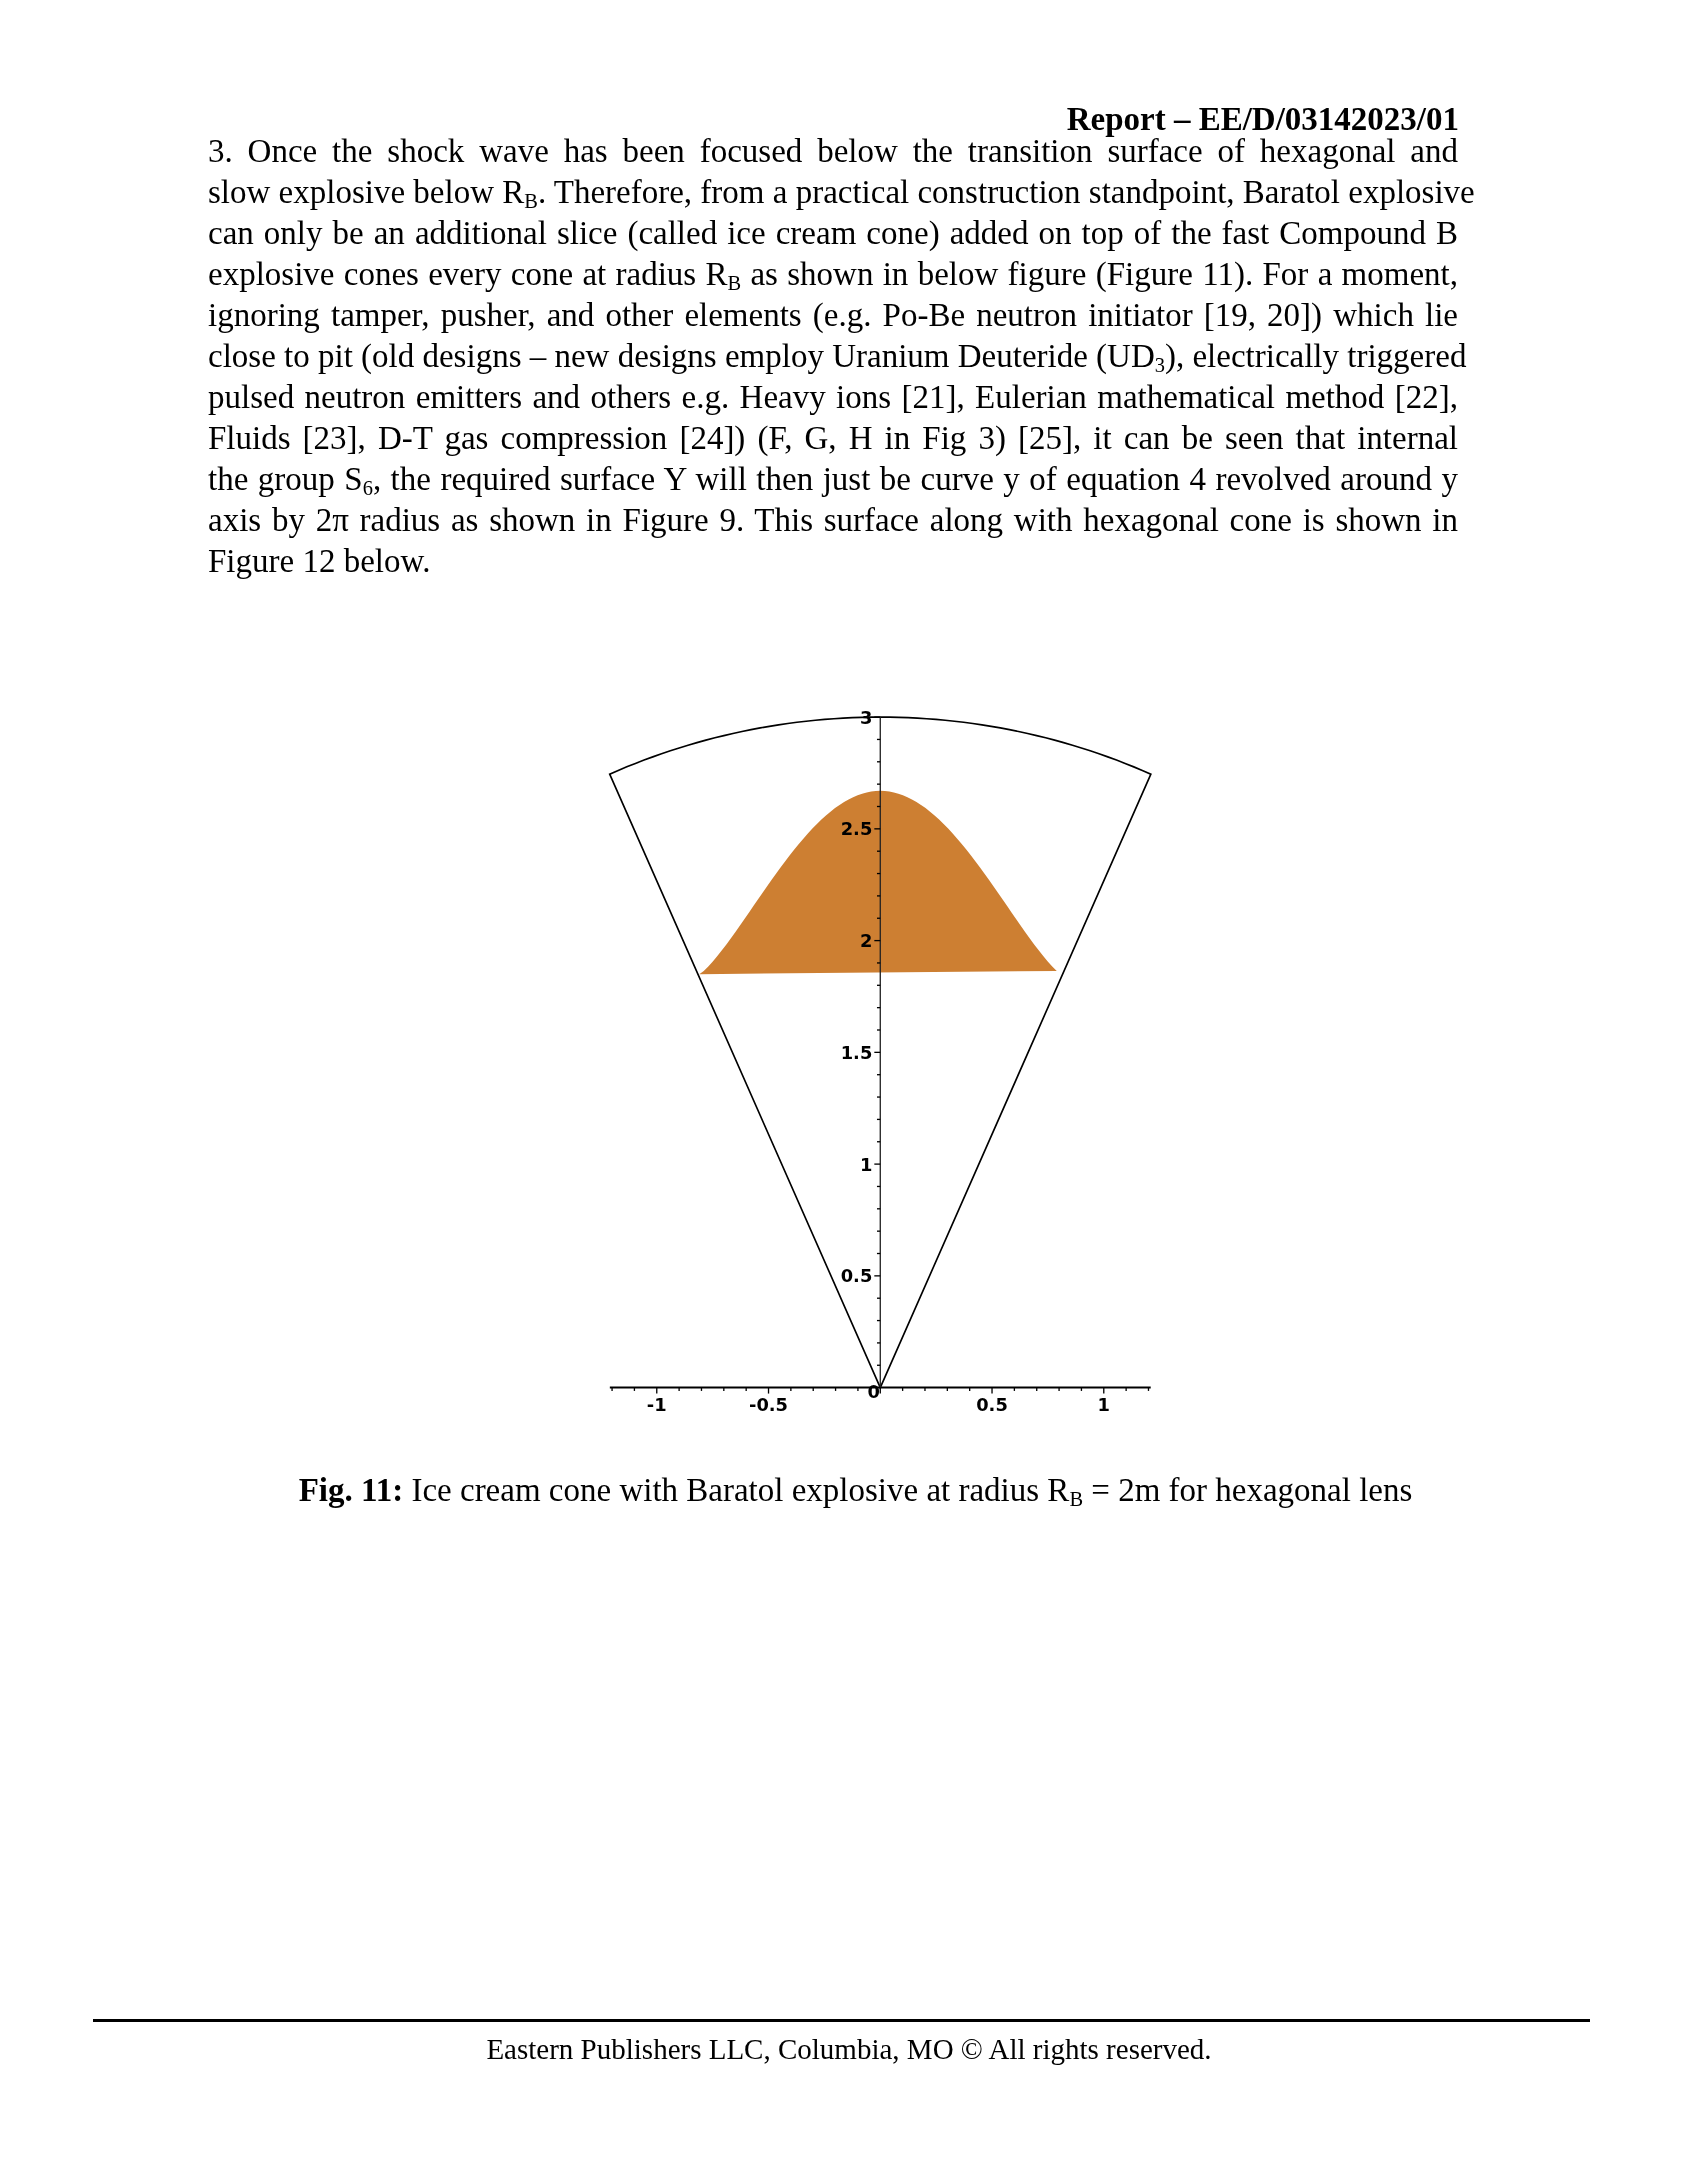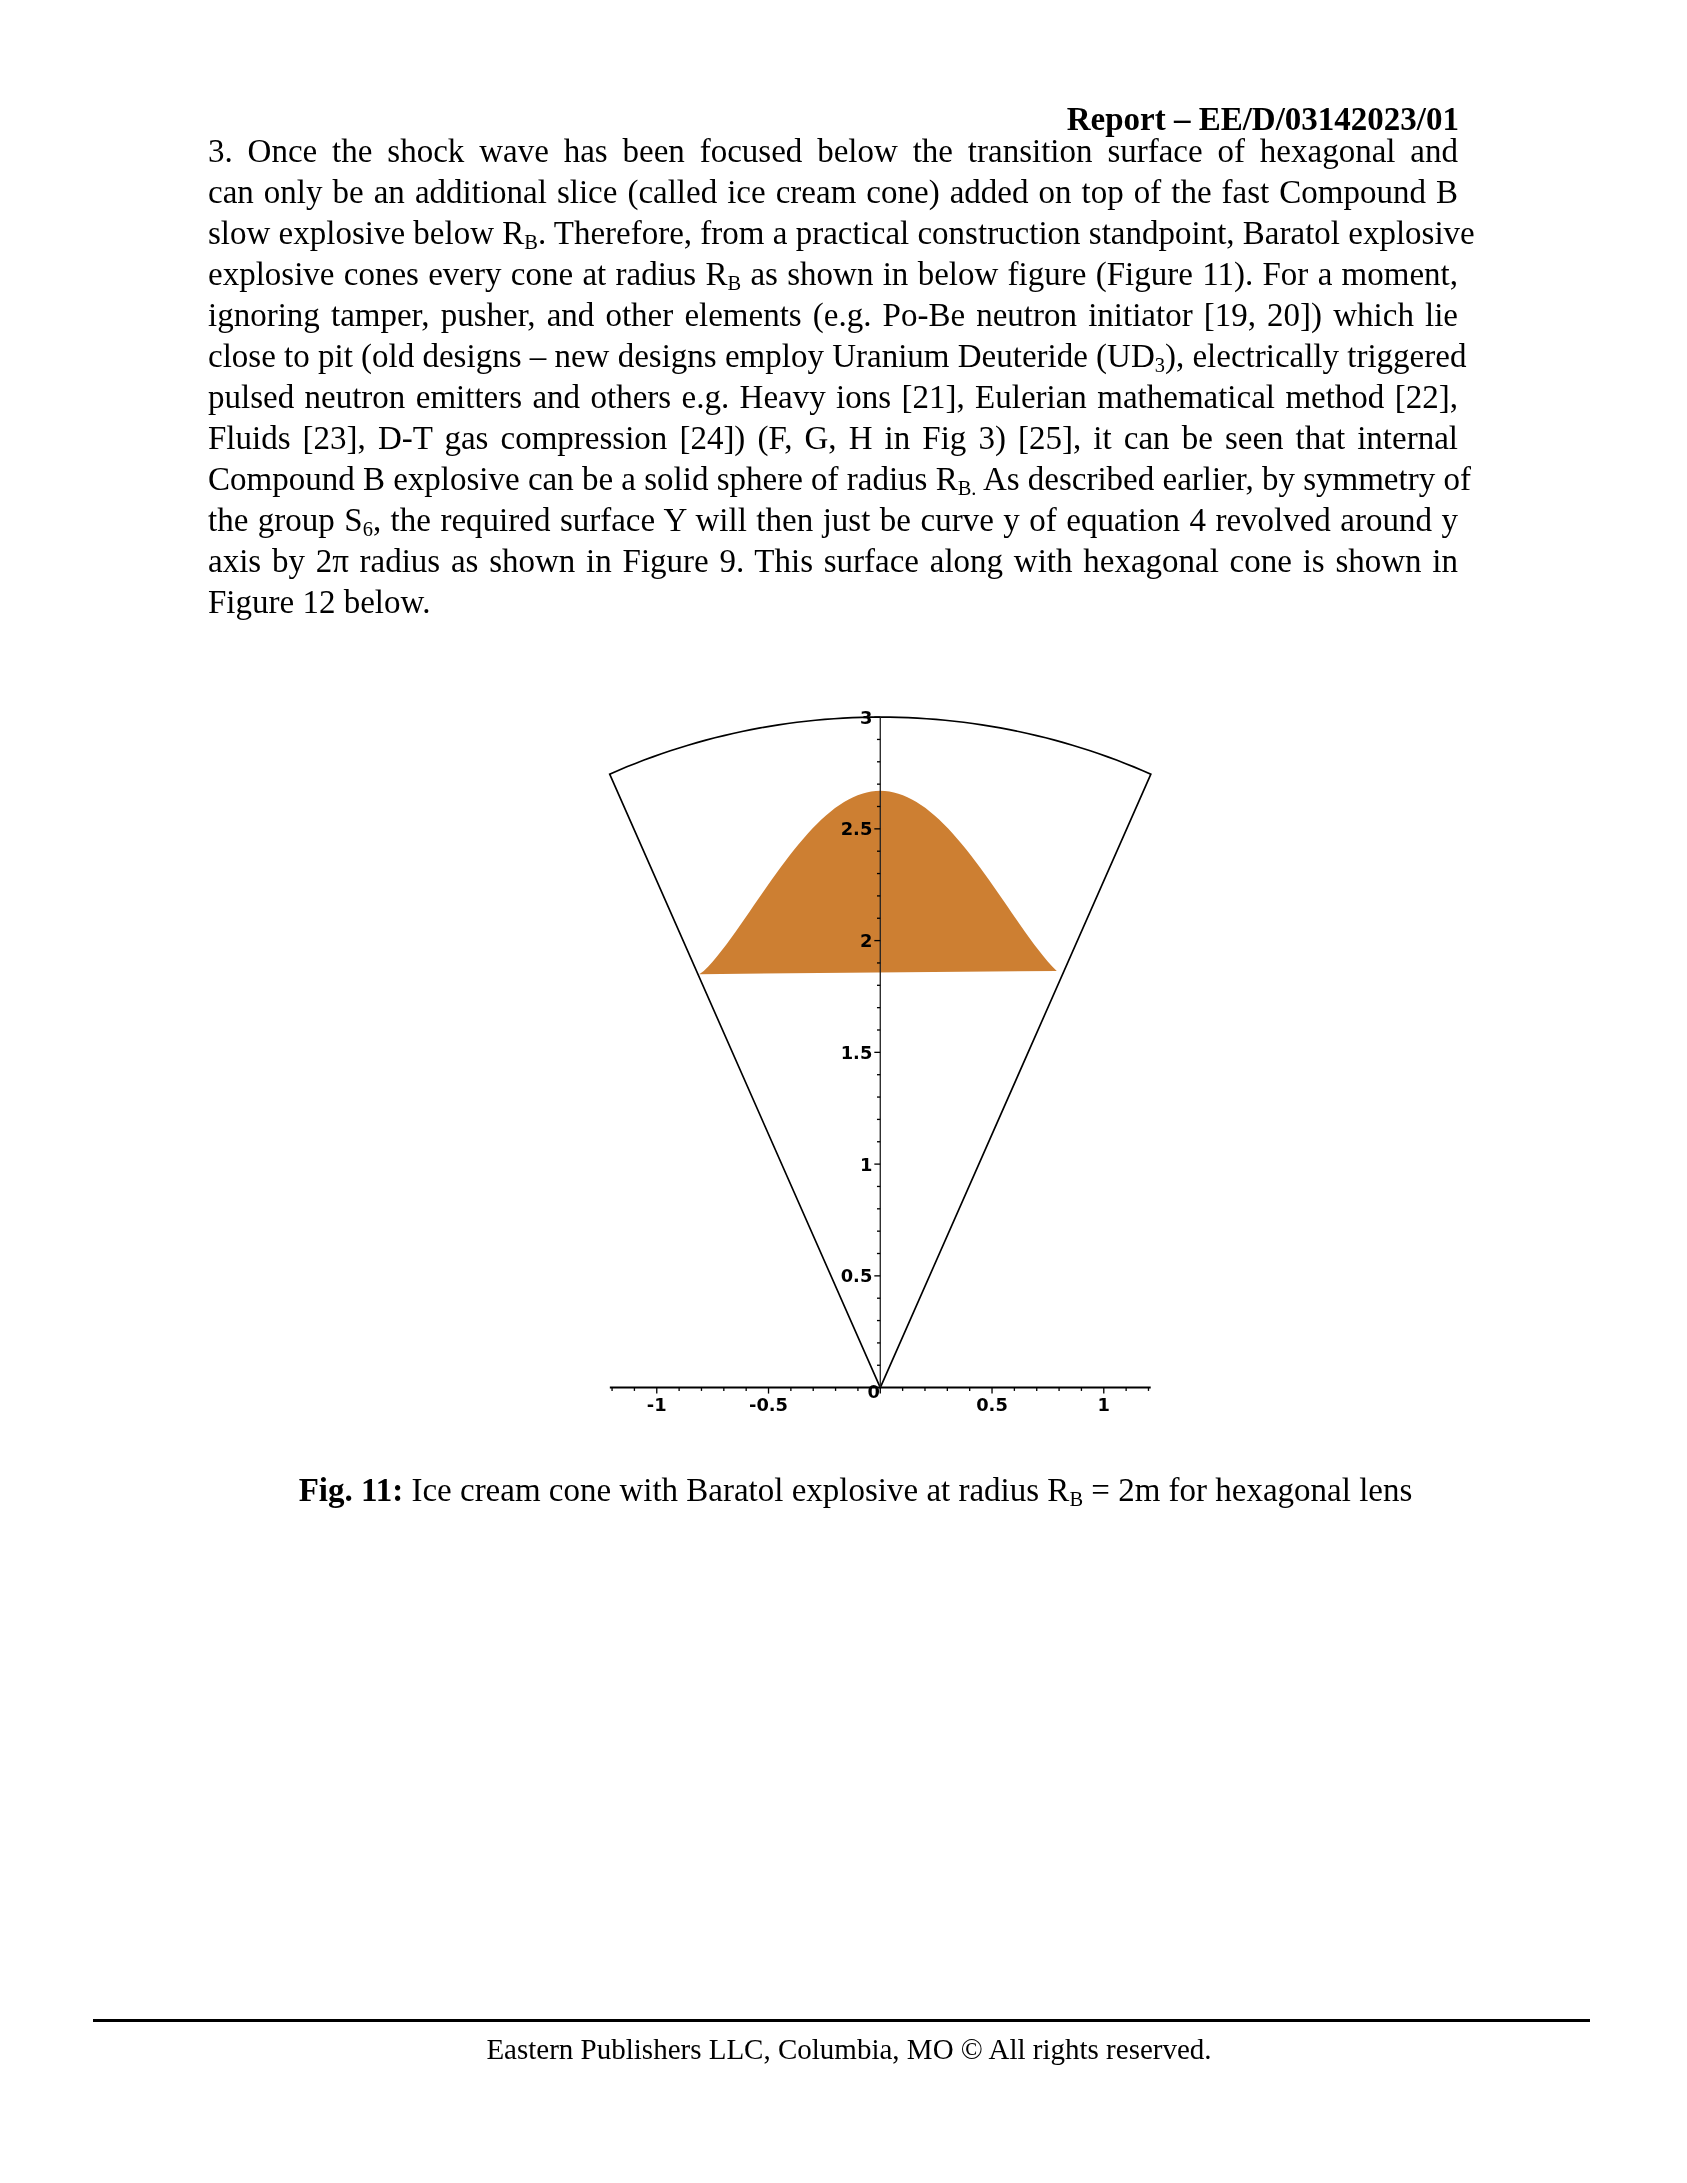--- a/index.html
+++ b/index.html
@@ -19,28 +19,27 @@
   .footer { position: absolute; top: 2031px; left: 0; width: 1682px; text-align: center; font-size: 29px; line-height: 37px; padding-left: 8px; }
   .tick-label { font-family: "DejaVu Sans", sans-serif; font-weight: bold; font-size: 27px; fill: #000; }
 </style>
 </head>
 <body>
 
 <div class="header">Report – EE/D/03142023/01</div>
 
 <div class="body-text" id="body-text">
     <span class="line"><span>3. Once the shock wave has been focused below the transition surface of hexagonal and</span></span>
+    <span class="line"><span>slow explosive below R</span><sub>B</sub><span>. Therefore, from a practical construction standpoint, Baratol explosive</span></span>
     <span class="line"><span>can only be an additional slice (called ice cream cone) added on top of the fast Compound B</span></span>
-    <span class="line"><span>slow explosive below R</span><sub>B</sub><span>. Therefore, from a practical construction standpoint, Baratol explosive</span></span>
     <span class="line"><span>explosive cones every cone at radius R</span><sub>B</sub><span> as shown in below figure (Figure 11). For a moment,</span></span>
     <span class="line"><span>ignoring tamper, pusher, and other elements (e.g. Po-Be neutron initiator [19, 20]) which lie</span></span>
     <span class="line"><span>close to pit (old designs – new designs employ Uranium Deuteride (UD</span><sub>3</sub><span>), electrically triggered</span></span>
     <span class="line"><span>pulsed neutron emitters and others e.g. Heavy ions [21], Eulerian mathematical method [22],</span></span>
     <span class="line"><span>Fluids [23], D-T gas compression [24]) (F, G, H in Fig 3) [25], it can be seen that internal</span></span>
-    <span class="line"><span>Compound B explosive can be a solid sphere of radius R</span><sub>B.</sub><span> As described earlier, by symmetry of</span></span>
     <span class="line"><span>the group S</span><sub>6</sub><span>, the required surface Y will then just be curve y of equation 4 revolved around y</span></span>
     <span class="line"><span>axis by 2π radius as shown in Figure 9. This surface along with hexagonal cone is shown in</span></span>
     <span class="line last"><span>Figure 12 below.</span></span>
   </div>
 
 <div class="figure">
   <svg id="fig-svg" viewBox="0 0 880 1110" xmlns="http://www.w3.org/2000/svg">
     <path id="shaded" fill="#cd7f32" stroke="none" d="M177.21999999999997,432.69999999999993 L184.06449999999995,427.85642672628614 L190.909,421.1910772324986 L197.75349999999997,413.62561077480234 L204.59799999999996,405.43245086697357 L211.4425,396.76437441832684 L218.287,387.725937465077 L225.1315,378.3970078059439 L231.976,368.8430005545688 L238.82049999999998,359.1200809583005 L245.665,349.2780901332776 L252.50949999999997,339.36230993071683 L259.354,329.4145826498258 L266.19849999999997,319.4740479215267 L273.043,309.577640431718 L279.88749999999993,299.7604319378472 L286.73199999999997,290.05586844705726 L293.5765,280.4959348367232 L300.421,271.1112681180115 L307.2655,261.9312336859407 L314.11,252.98397451646315 L320.9545,244.29644038946742 L327.799,235.89440227433136 L334.6435,227.80245567610768 L341.488,220.0440157993246 L348.3325,212.64130671250484 L355.177,205.61534620581529 L362.0215,198.98592767127286 L368.866,192.77160006241854 L375.7105,186.98964678281845 L382.555,181.65606419246444 L389.3995,176.78554029563486 L396.24399999999997,172.391434074127 L403.08849999999995,168.48575584950697 L409.933,165.0791489924344 L416.7775,162.18087324267492 L423.622,159.7987898574985 L430.4665,157.93934876676394 L437.31100000000004,156.60757787858688 L444.1555,155.80707464884813 L451.00000000000006,155.54000000000008 L457.8445,155.80707464884813 L464.68899999999996,156.60757787858688 L471.5335,157.93934876676394 L478.378,159.7987898574985 L485.2225,162.18087324267492 L492.067,165.0791489924344 L498.9115,168.48575584950697 L505.75600000000003,172.391434074127 L512.6005,176.78554029563486 L519.4449999999999,181.65606419246433 L526.2895,186.98964678281845 L533.134,192.77160006241854 L539.9784999999999,198.98592767127286 L546.8230000000001,205.61534620581529 L553.6675,212.64130671250473 L560.512,220.04401579932437 L567.3565,227.80245567610768 L574.201,235.89440227433136 L581.0455000000001,244.29644038946753 L587.89,252.98397451646315 L594.7345,261.9312336859408 L601.579,271.1112681180115 L608.4235,280.4959348367231 L615.268,290.05586844705726 L622.1125000000001,299.7604319378472 L628.957,309.5776404317179 L635.8015,319.4740479215267 L642.6460000000001,329.4145826498258 L649.4905,339.36230993071683 L656.335,349.2780901332776 L663.1795,359.1200809583005 L670.0240000000001,368.8430005545688 L676.8685,378.3970078059439 L683.7130000000001,387.725937465077 L690.5575000000001,396.76437441832707 L697.402,405.43245086697357 L704.2465,413.62561077480234 L711.091,421.1910772324986 L717.9355,427.85642672628614 L724.7800000000001,NaN L722.1291155575072,438.75448915877973 L713.5851007721226,435.08342063122586 L704.9913950749389,431.5302311939655 L696.3496247161528,428.09559324319457 L687.6614250415912,424.7801567407388 L678.928440183242,421.58454909105615 L670.1523227481229,418.5093750225086 L661.3347335055471,415.5552164729248 L652.4773410728428,412.72263247947603 L643.5818215995894,410.0121590728851 L634.6498584504263,407.4243091759896 L625.6831418864986,404.95957250667743 L616.6833687455954,402.6184154852144 L607.6522421210457,400.4012811459793 L598.5914710394284,398.30858905362606 L589.5027701371621,396.340735223686 L580.3878593360301,394.49809204762664 L571.2484635177087,392.7810082223822 L562.0863121973535,391.1898086843662 L552.9031391963118,389.7247945479818 L543.700682314018,388.3862430486396 L534.4806829991373,387.17440749029447 L525.2448860200191,386.08951719751065 L515.9950391345203,385.1317774720653 L506.7328927592655,384.30136955409785 L497.4601996384023,383.59845058781207 L488.1787145119165,383.02315359173883 L478.8901937835699,382.57558743356424 L469.596395188523,382.2558368095273 L460.2990774607058,382.0639622283926 L451,382 L441.70092253929414,382.0639622283926 L432.40360481147707,382.2558368095273 L423.1098062164302,382.57558743356424 L413.8212854880835,383.02315359173883 L404.5398003615977,383.59845058781207 L395.2671072407345,384.30136955409785 L386.0049608654797,385.1317774720653 L376.75511397998093,386.08951719751065 L367.5193170008626,387.17440749029447 L358.2993176859819,388.3862430486396 L349.0968608036882,389.7247945479818 L339.91368780264645,391.1898086843662 L330.75153648229127,392.7810082223823 L321.61214066396985,394.49809204762664 L312.49722986283797,396.340735223686 L303.4085289605716,398.30858905362606 L294.34775787895444,400.4012811459793 L285.31663125440457,402.6184154852144 L276.3168581135013,404.95957250667743 L267.35014154957366,407.4243091759896 L258.4181784004106,410.0121590728851 L249.52265892715715,412.72263247947603 L240.665266494453,415.5552164729248 L231.84767725187712,418.5093750225086 L223.07155981675808,421.58454909105615 L214.33857495840886,424.7801567407388 L205.65037528384727,428.09559324319457 L197.00860492506115,431.5302311939655 L188.41489922787736,435.083420631226 L179.87088444249275,438.75448915877973 Z"></path>
     <path id="cone-outline" fill="none" stroke="#000" stroke-width="2.5" d="M451,1058 L41.80506949867652,130.2308968002776 L41.80506949867652,130.2308968002776 L54.69003331251815,124.65418503956039 L67.6509762352531,119.25641095205572 L80.68541344193,114.03860937942716 L93.79084601754005,109.00178065966054 L106.96476143610005,104.14689043528267 L120.20463404234437,99.47486946823312 L133.50792553593476,94.98661346142 L146.8720854580941,90.68298288700043 L160.29455168057086,86.5648028214132 L173.77275089684133,82.63286278719886 L187.3040991154541,78.88791660163452 L200.8860021554243,75.33068223221517 L214.51585614357987,71.96184165900763 L228.19104801376693,68.7820407439034 L241.90895600781755,65.7918891067967 L255.66695017818338,62.99196000871052 L269.46239289213975,60.38279024189228 L283.29263933746313,57.9648800269033 L297.155038029485,55.738692916717014 L311.0469313194247,53.70465570784904 L324.965655903904,51.863158358532814 L338.90854333554677,50.21455391395875 L352.87292053456304,48.75915843858979 L366.85611030122266,47.497250955565164 L380.8554318291186,46.42907339320959 L394.8682012191207,45.55483053864941 L408.89173199392366,44.87468999855275 L422.92333561308857,44.38878216699629 L436.96032198847996,44.097200200466546 L451,44 L465.03967801152,44.097200200466546 L479.07666438691143,44.38878216699629 L493.10826800607634,44.87468999855275 L507.1317987808793,45.55483053864941 L521.1445681708815,46.42907339320959 L535.1438896987773,47.497250955565164 L549.127079465437,48.75915843858979 L563.0914566644533,50.21455391395875 L577.0343440960959,51.863158358532814 L590.9530686805754,53.70465570784904 L604.844961970515,55.738692916717014 L618.7073606625368,57.9648800269033 L632.5376071078603,60.38279024189228 L646.3330498218166,62.99196000871052 L660.0910439921824,65.7918891067967 L673.8089519862331,68.7820407439034 L687.4841438564201,71.96184165900752 L701.1139978445757,75.33068223221517 L714.6959008845458,78.88791660163452 L728.2272491031587,82.63286278719886 L741.7054483194291,86.5648028214132 L755.127914541906,90.68298288700043 L768.4920744640651,94.98661346142 L781.7953659576556,99.47486946823312 L795.0352385639,104.14689043528278 L808.20915398246,109.00178065966054 L821.31458655807,114.03860937942716 L834.3490237647468,119.25641095205572 L847.3099666874818,124.65418503956039 L860.1949305013235,130.2308968002776 Z"></path>
     <line id="x-axis" stroke="#000" stroke-width="3" x1="42.02000000000004" x2="859.98" y1="1058" y2="1058"></line>

